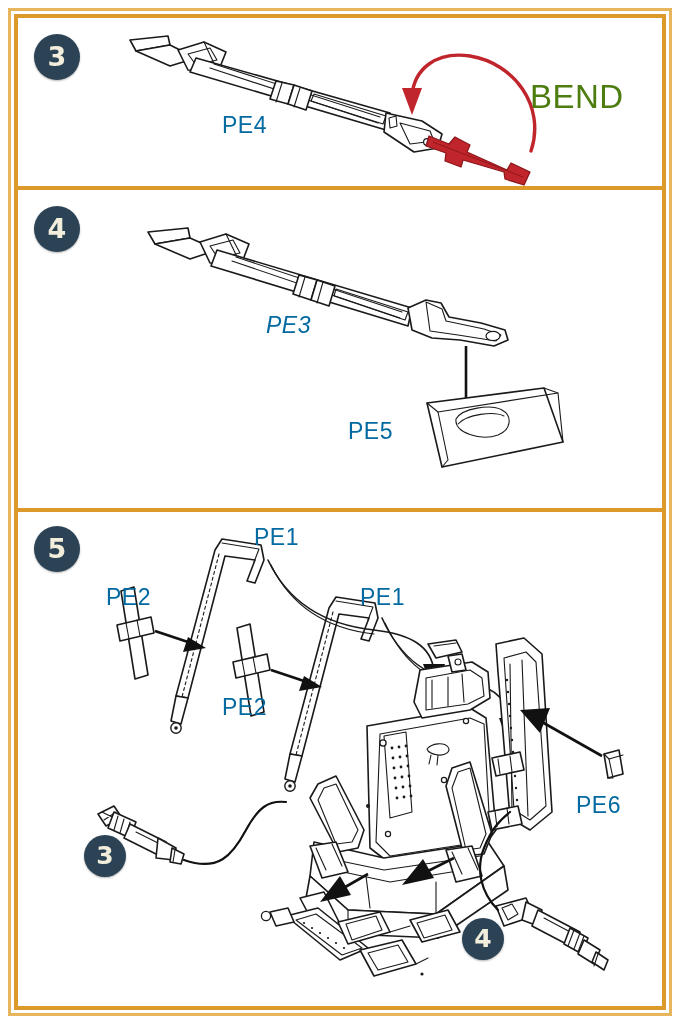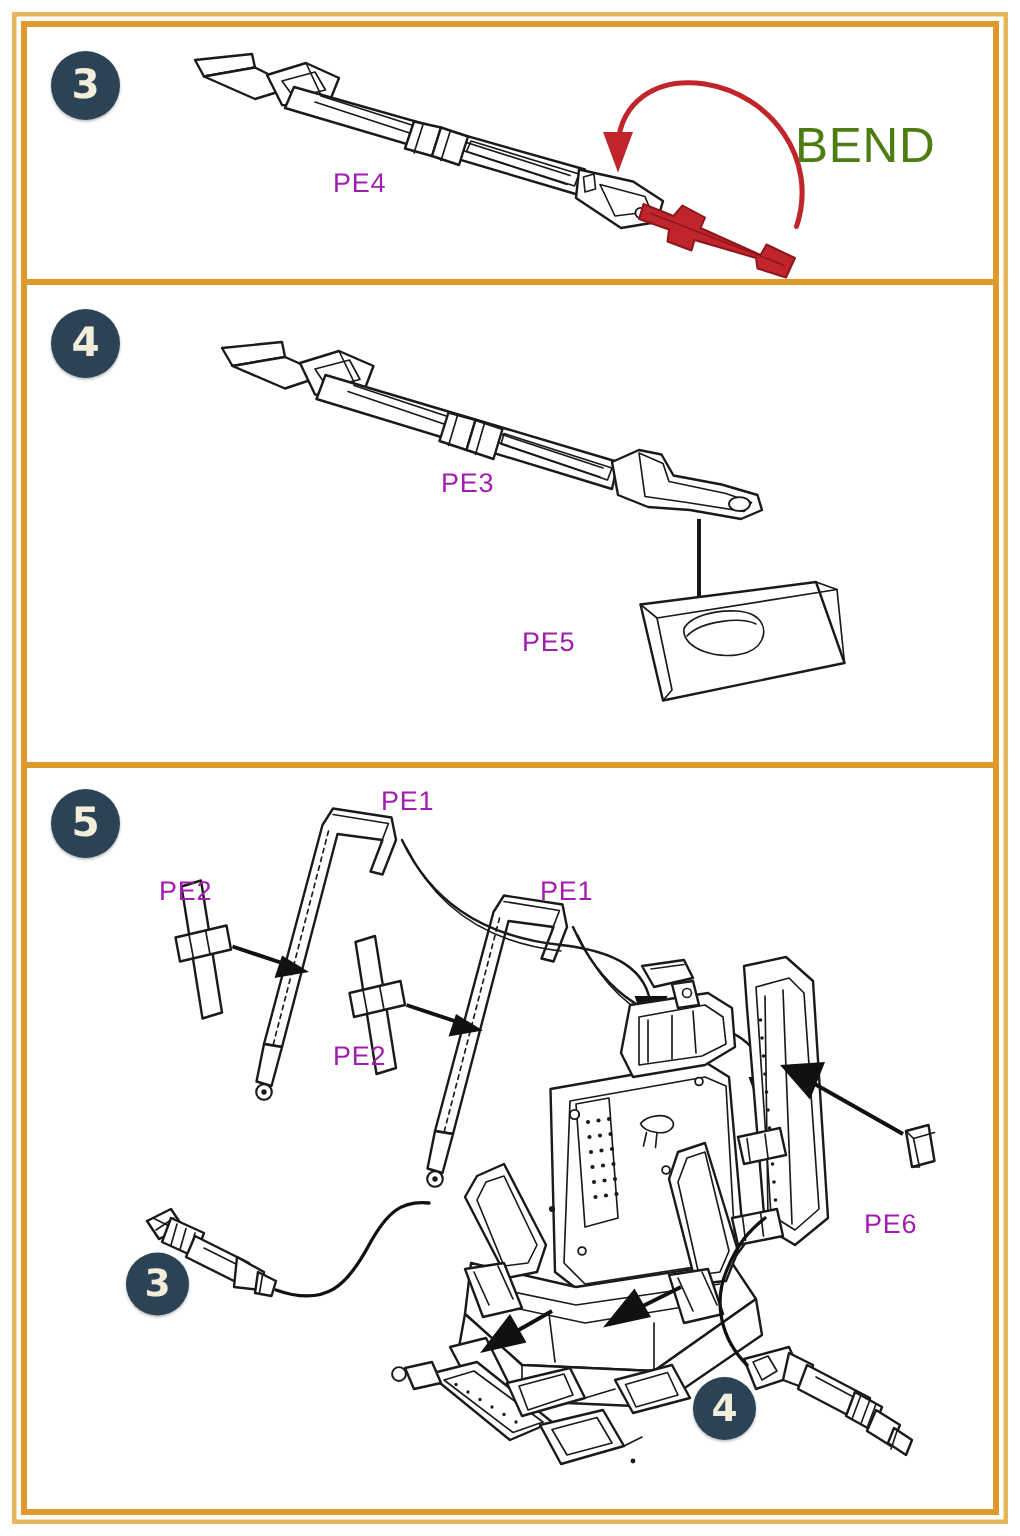--- a/index.html
+++ b/index.html
@@ -75,22 +75,22 @@
   .badge.small {
     width: 42px;
     height: 42px;
     line-height: 42px;
     font-size: 25px;
   }
   
   .lbl {
     position: absolute;
     font-family: "Liberation Sans", sans-serif;
-    font-size: 18px;
-    color: #a21caf;
+    font-size: 23px;
+    color: #0369a1;
     letter-spacing: 0.5px;
     white-space: nowrap;
     user-select: none;
   }
   .lbl.bend {
     font-size: 33px;
     color: #4d7c0f;
   }
   svg.art {
     position: absolute;
@@ -201,21 +201,21 @@
         <path class="ln-w" d="M409,213 L526,198 L545,252 L424,277 Z"></path>
         <path class="ln-t" d="M409,213 L420,222 L540,203 L526,198"></path>
         <path class="ln-t" d="M420,222 L430,270 L424,277"></path>
         <path class="ln-t" d="M540,203 L545,252"></path>
 
         <path class="ln-t" d="M438,229 C444,218 473,214 484,220 C495,226 493,240 480,245 C463,251 436,243 438,229 Z"></path>
         <path class="ln-t" d="M440,234 C449,224 476,221 486,226"></path>
       </g>
     </svg>
 
-    <div class="lbl" style="left:276px; top:122px;">PE3</div>
+    <div class="lbl" style="left:248px; top:122px;font-style:italic;">PE3</div>
     <div class="lbl" style="left:330px; top:228px;">PE5</div>
   </div>
 
   <div class="divider" style="top:508px;"></div>
 
   <div class="panel" style="top:512px; height:494px;">
 
     <div class="badge" style="left:16px; top:14px;">5</div>
 
     <svg class="art" width="644" height="494" viewBox="0 0 644 494">
@@ -420,19 +420,19 @@
         <path class="ln-t" d="M580,442 L576,454"></path>
       </g>
       <path class="cable" d="M480,398 C462,380 458,356 466,336 C474,316 482,308 492,300"></path>
 
     </svg>
 
     <div class="lbl" style="left:236px; top:12px;">PE1</div>
     <div class="lbl" style="left:342px; top:72px;">PE1</div>
     <div class="lbl" style="left:88px; top:72px;">PE2</div>
     <div class="lbl" style="left:204px; top:182px;">PE2</div>
-    <div class="lbl" style="left:558px; top:294px;">PE6</div>
+    <div class="lbl" style="left:558px; top:280px;">PE6</div>
 
     <div class="badge small" style="left:66px; top:323px;">3</div>
     <div class="badge small" style="left:444px; top:406px;">4</div>
   </div>
 
 </div>
 
 </body></html>

